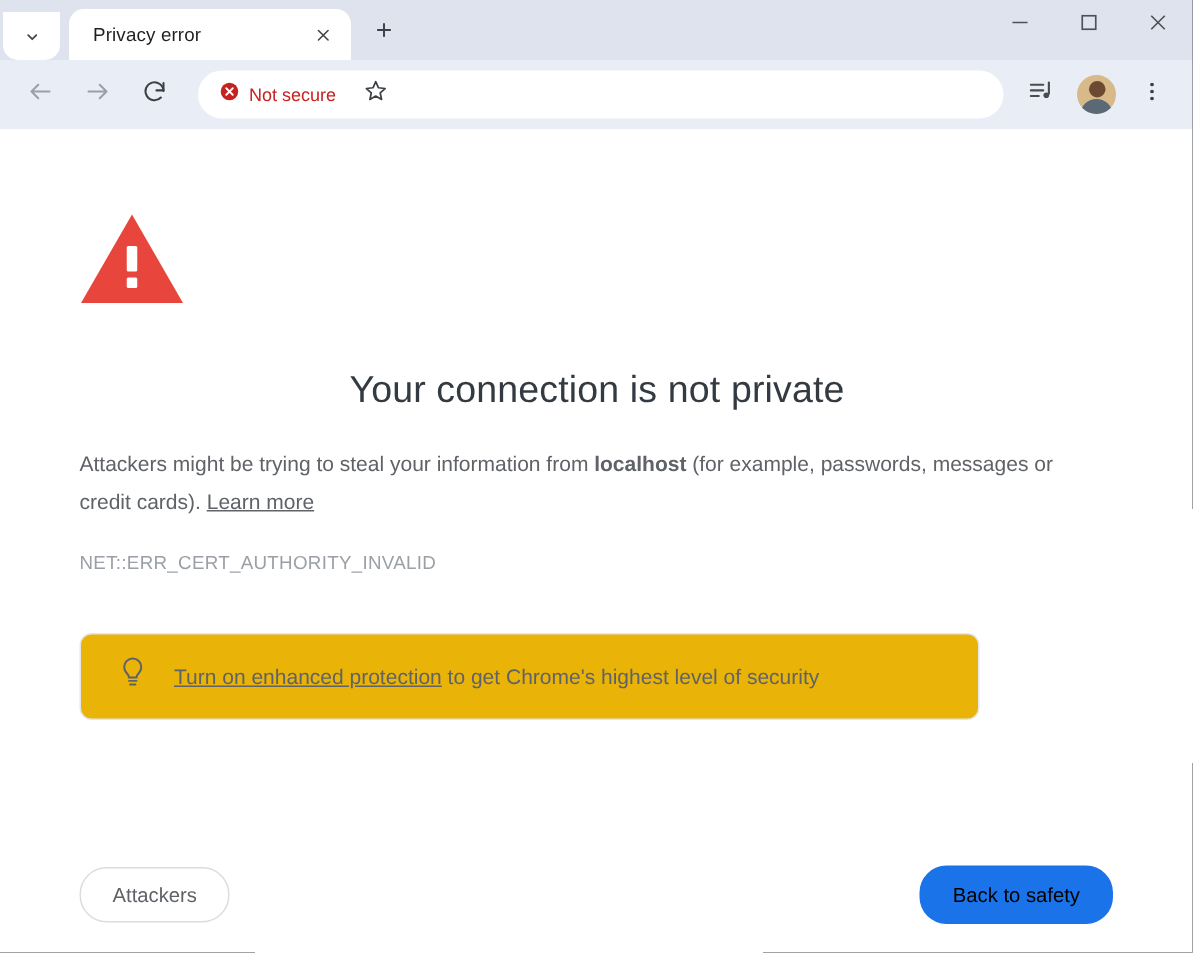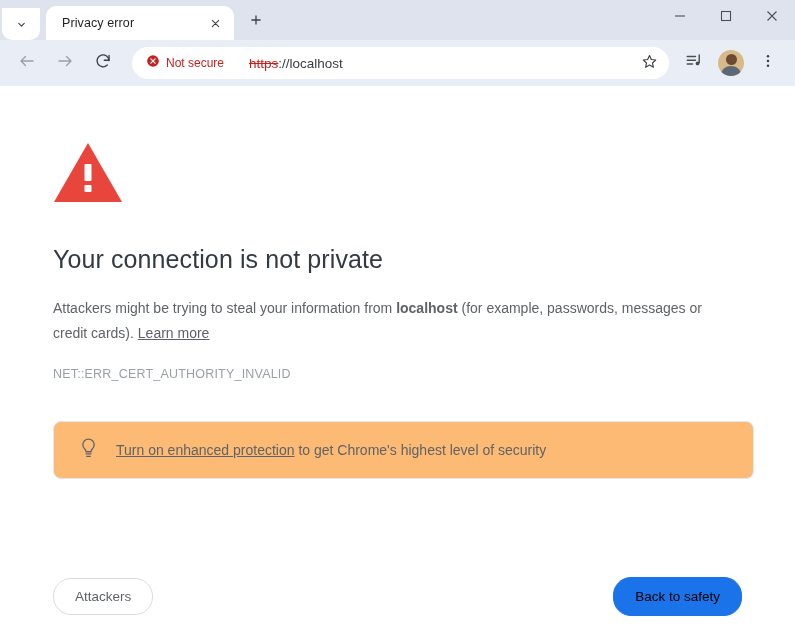--- a/index.html
+++ b/index.html
@@ -224,20 +224,21 @@
   }
 
   .warn-icon { margin-bottom: 38px; }
 
   h1.title {
     font-size: 25px;
     font-weight: normal;
     color: #333a42;
     letter-spacing: 0.1px;
     margin-bottom: 22px;
+    text-align: center;
   }
 
   p.body {
     font-size: 14px;
     line-height: 25px;
     color: #5f6368;
     max-width: 665px;
     margin-bottom: 21px;
   }
   p.body b { color: #5f6368; font-weight: bold; }
@@ -248,25 +249,25 @@
   }
 
   .errcode {
     font-size: 12.5px;
     color: #9aa0a6;
     letter-spacing: 0.2px;
     margin-bottom: 40px;
   }
 
   .protection-box {
-    width: 701px;
+    width: 600px;
     min-height: 58px;
     border: 1px solid #e4e6e9;
     border-radius: 8px;
-    background: #fdba74;
+    background: #eab308;
     display: flex;
     align-items: center;
     padding: 0 24px;
     gap: 17px;
     cursor: pointer;
   }
   .protection-text {
     font-size: 14px;
     color: #5f6368;
     line-height: 20px;
@@ -395,23 +396,20 @@
     <div class="omnibox">
       <div class="notsecure">
         <span>
           <svg width="14" height="14" viewBox="0 0 24 24">
             <circle cx="12" cy="12" r="10" fill="#c5221f"></circle>
             <path d="M8.3 8.3l7.4 7.4M15.7 8.3l-7.4 7.4" stroke="#ffffff" stroke-width="2.1" stroke-linecap="round"></path>
           </svg>
         </span>
         <span class="notsecure-label">Not secure</span>
       </div>
-      <div class="url">
-        <span class="strike">https</span><span>://localhost</span>
-      </div>
       <div class="star">
         <span>
           <svg width="17" height="17" viewBox="0 0 24 24">
             <path d="M12 3.5l2.6 5.7 6.2.7-4.6 4.2 1.3 6.1L12 17l-5.5 3.2 1.3-6.1L3.2 9.9l6.2-.7z" fill="none" stroke="#3c4043" stroke-width="1.6" stroke-linejoin="round"></path>
           </svg>
         </span>
       </div>
     </div>
 
     <div class="tb-btn">

